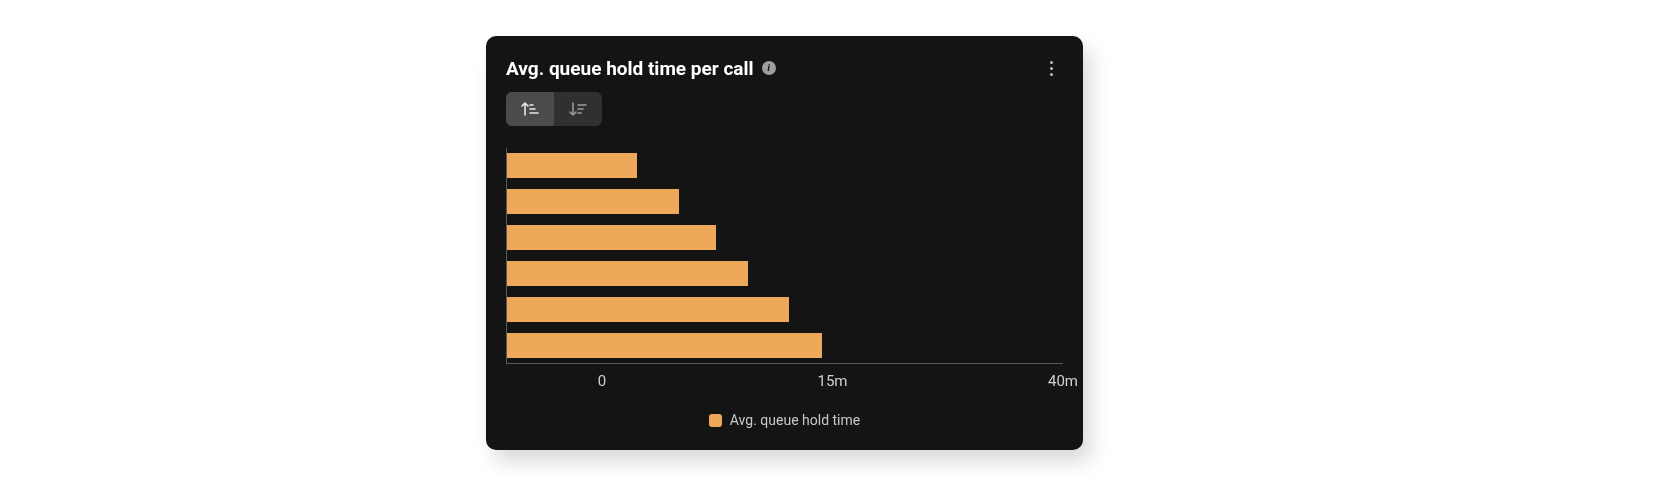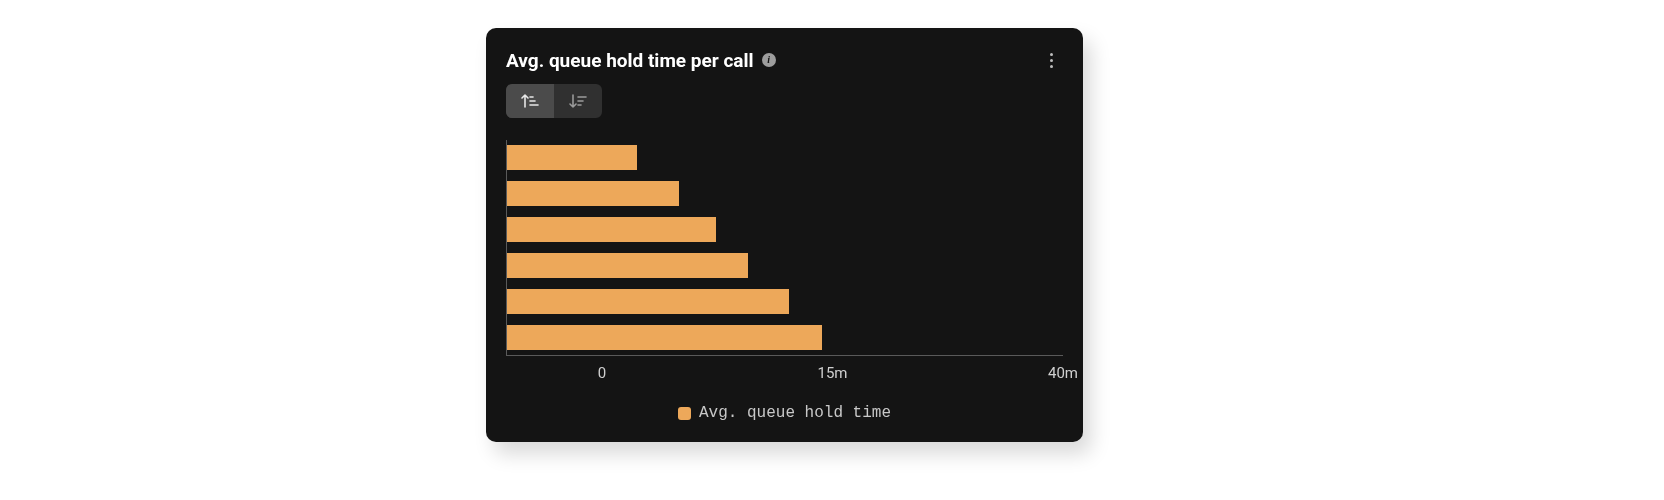--- a/index.html
+++ b/index.html
@@ -1,20 +1,20 @@
 <!DOCTYPE html>
 <html><head>
 <meta charset="utf-8">
 <style>
   * { box-sizing: border-box; margin: 0; padding: 0; }
   html, body { width: 1664px; height: 500px; background: #ffffff; font-family: -apple-system, BlinkMacSystemFont, "Segoe UI", Roboto, Arial, sans-serif; }
   .card {
     position: absolute;
     left: 486px;
-    top: 28px;
+    top: 36px;
     width: 597px;
     height: 414px;
     background: #141414;
     border-radius: 10px;
     box-shadow: 8px 12px 20px rgba(0,0,0,0.15);
     color: #e8e8e8;
     padding: 20px 20px 12px 20px;
   }
   .card-header {
     display: flex;
@@ -126,23 +126,22 @@
   .xtick {
     position: absolute;
     transform: translateX(-50%);
   }
   .legend {
     margin-top: 20px;
     display: flex;
     align-items: center;
     justify-content: center;
     gap: 8px;
-    font-size: 16px;
+    font-size: 14px;
     color: #c8c8c8;
-    font-family: Liberation Mono, monospace;
   }
   .legend-swatch {
     width: 13px; height: 13px;
     background: #eda85a;
     border-radius: 3px;
   }
 </style>
 </head>
 <body>
 

